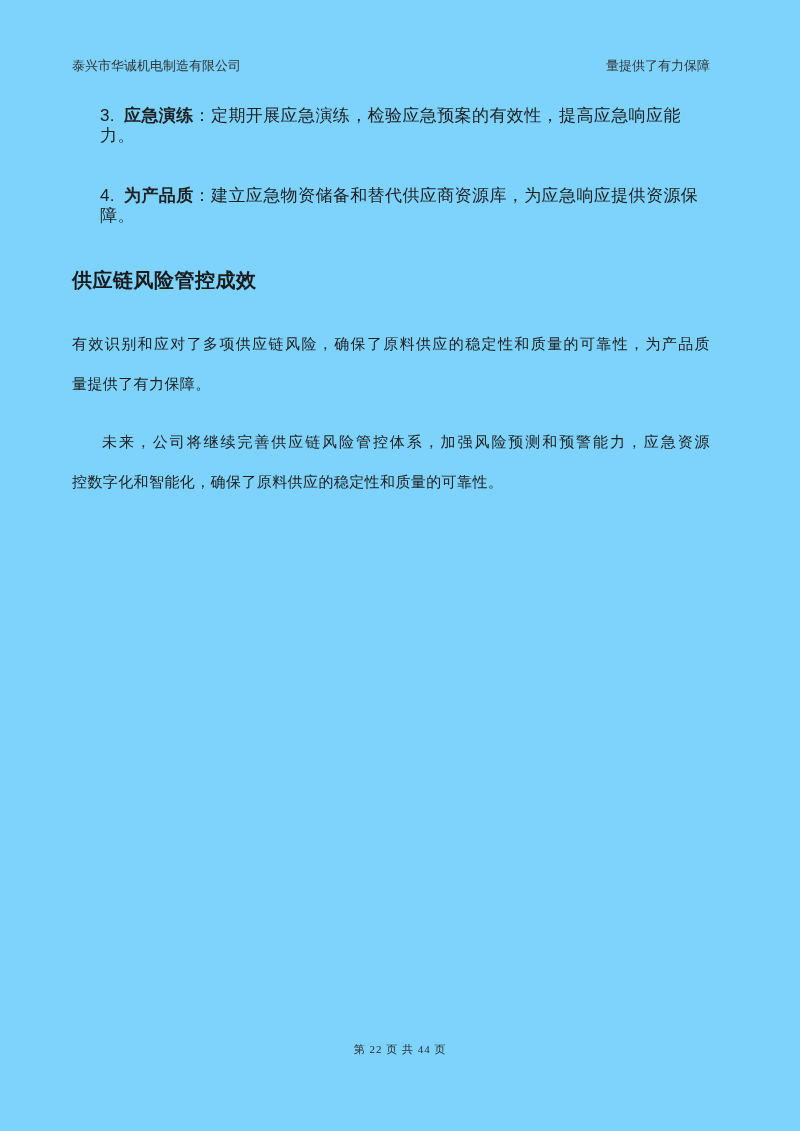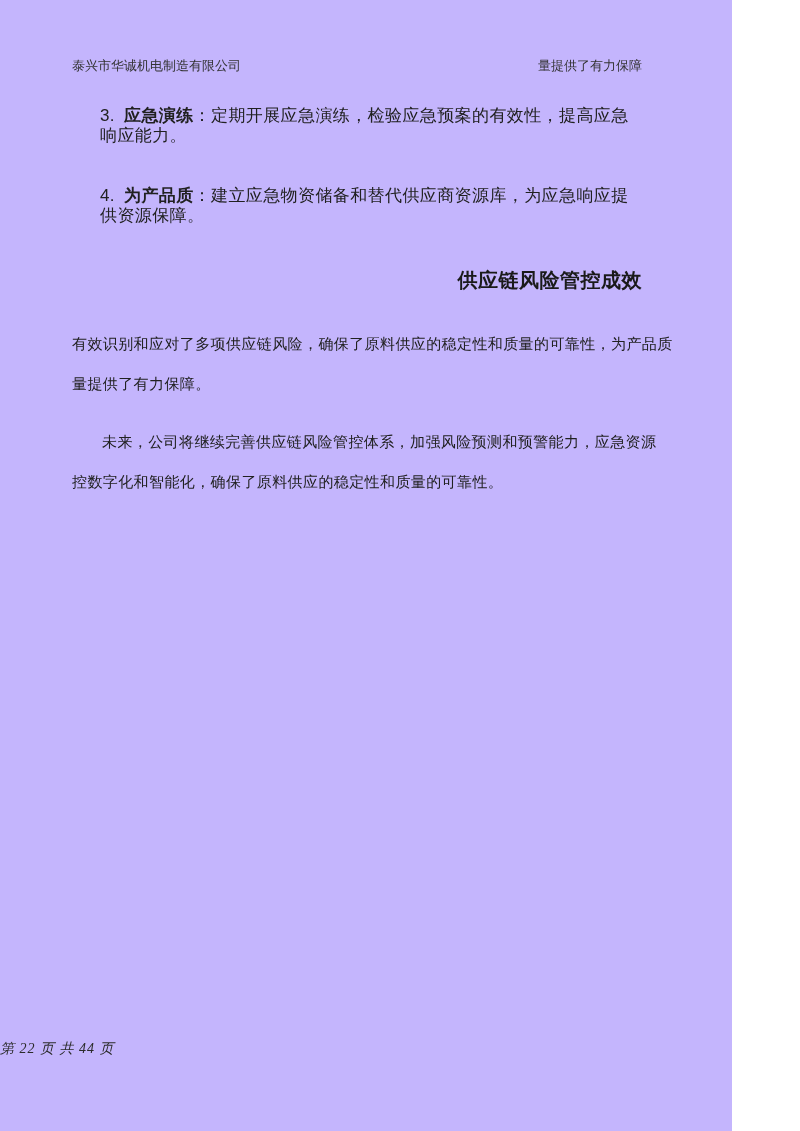--- a/index.html
+++ b/index.html
@@ -7,23 +7,23 @@
   body {
     width: 800px;
     height: 1131px;
     position: relative;
     font-family: "Liberation Sans", "DejaVu Sans", sans-serif;
     color: #212121;
     overflow: hidden;
   }
   .page {
     position: relative;
-    width: 732px;
+    width: 800px;
     height: 1131px;
-    background: #c4b5fd;
+    background: #7dd3fc;
   }
   .content {
     position: absolute;
     left: 72px;
     right: 90px;
     top: 58px;
   }
   .page-header {
     display: flex;
     justify-content: space-between;
@@ -48,21 +48,20 @@
     margin-right: 9px;
   }
   .item-label { font-weight: 700; }
   .section-heading {
     margin-top: 40px;
     font-size: 20px;
     line-height: 28px;
     font-weight: 700;
     color: #1a1a1a;
     letter-spacing: 0.5px;
-    text-align: right;
   }
   .paragraph {
     font-size: 15px;
     line-height: 40px;
     letter-spacing: 0.4px;
     color: #212121;
   }
   .paragraph.p1 { margin-top: 30px; }
   .paragraph.p2 { margin-top: 18px; }
   .pline {
@@ -73,26 +72,26 @@
   .pline.first { text-indent: 2em; }
   .pline.last {
     text-align-last: left;
     white-space: normal;
   }
   .page-footer {
     position: absolute;
     left: 0;
     right: 0;
     top: 1040px;
-    font-size: 14px;
+    text-align: center;
+    font-size: 11px;
     line-height: 18px;
     color: #2b2b2b;
     font-family: "Liberation Serif", "DejaVu Serif", serif;
     letter-spacing: 1px;
-    font-style: italic;
   }
 </style>
 </head>
 <body>
 
 <div class="page">
   <div class="content">
 
     <div class="page-header">
       <span>泰兴市华诚机电制造有限公司</span>

